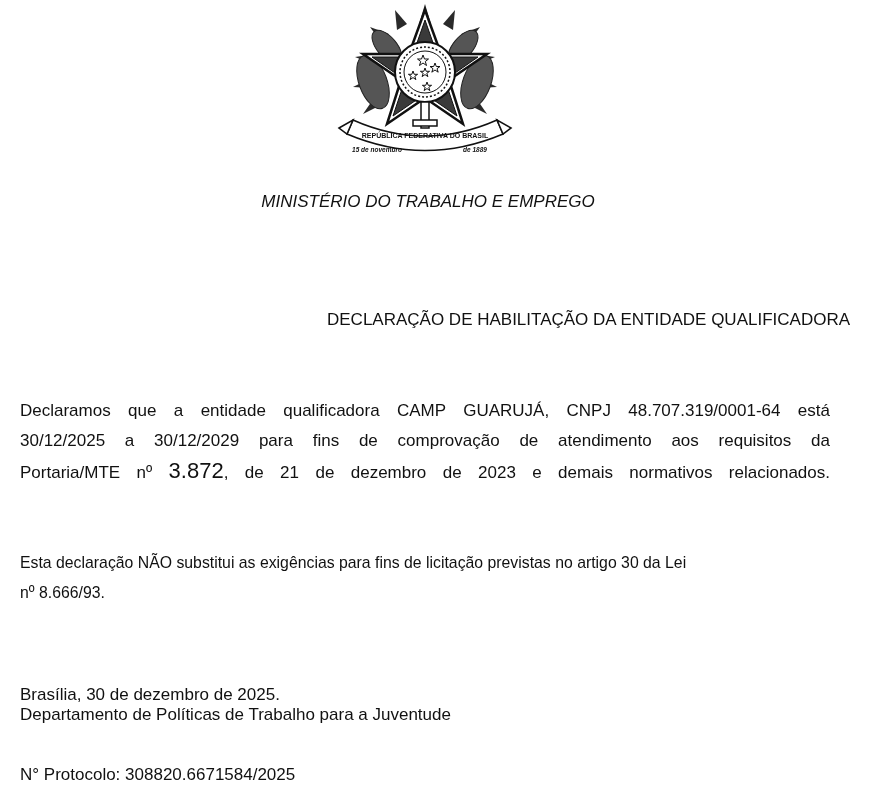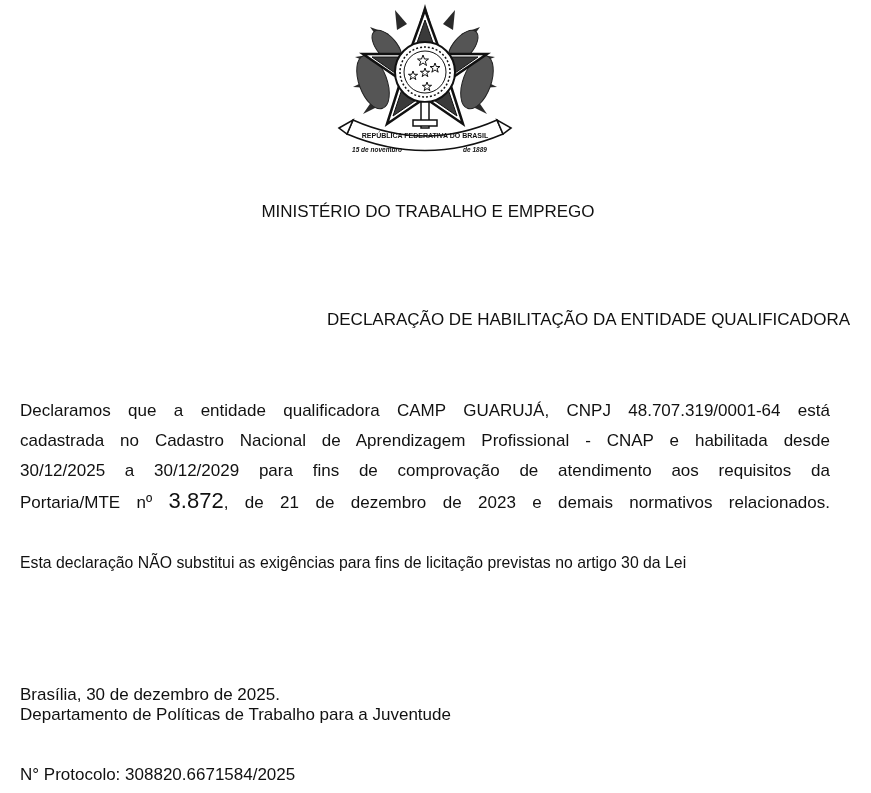--- a/index.html
+++ b/index.html
@@ -18,25 +18,26 @@
     .emblem {
       position: absolute;
       left: 335px;
       top: 2px;
       width: 180px;
       height: 156px;
     }
     .header {
       position: absolute;
       left: 0;
-      top: 201px;
+      top: 191px;
       width: 856px;
       text-align: center;
       font-size: 17px;
       line-height: 22px;
+      font-style: italic;
     }
     .doc-title {
       position: absolute;
       left: 0;
       top: 309px;
       width: 850px;
       text-align: right;
       font-size: 17px;
       line-height: 22px;
     }
@@ -121,28 +122,28 @@
 </div>
 
 <div class="header">
   <div>MINISTÉRIO DO TRABALHO E EMPREGO</div>
 </div>
 
 <div class="doc-title">DECLARAÇÃO DE HABILITAÇÃO DA ENTIDADE QUALIFICADORA</div>
 
 <div class="para p1 justify">
   <div style="text-align:justify;text-align-last:justify;">Declaramos que a entidade qualificadora CAMP GUARUJÁ, CNPJ 48.707.319/0001-64 está</div>
-  <div style="text-align:justify;text-align-last:justify;">cadastrada no Cadastro Nacional de Aprendizagem Profissional - CNAP e habilitada desde</div>
   <div style="text-align:justify;text-align-last:justify;">30/12/2025 a 30/12/2029 para fins de comprovação de atendimento aos requisitos da</div>
   <div style="text-align:justify;text-align-last:justify;">
     <span>Portaria/MTE nº </span><span class="big-num">3.872</span><span>, de 21 de dezembro de 2023 e demais normativos relacionados.</span>
   </div>
 </div>
 
 <div class="para p2">
   <div><span class="condensed">Esta declaração NÃO substitui as exigências para fins de licitação previstas no artigo 30 da Lei</span></div>
+  <div><span class="condensed">nº 8.666/93.</span></div>
 </div>
 
 <div class="para p3">Brasília, 30 de dezembro de 2025.</div>
 
 <div class="para p4">Departamento de Políticas de Trabalho para a Juventude</div>
 
 <div class="para p5">N° Protocolo: 308820.6671584/2025</div>
 
 </body></html>

